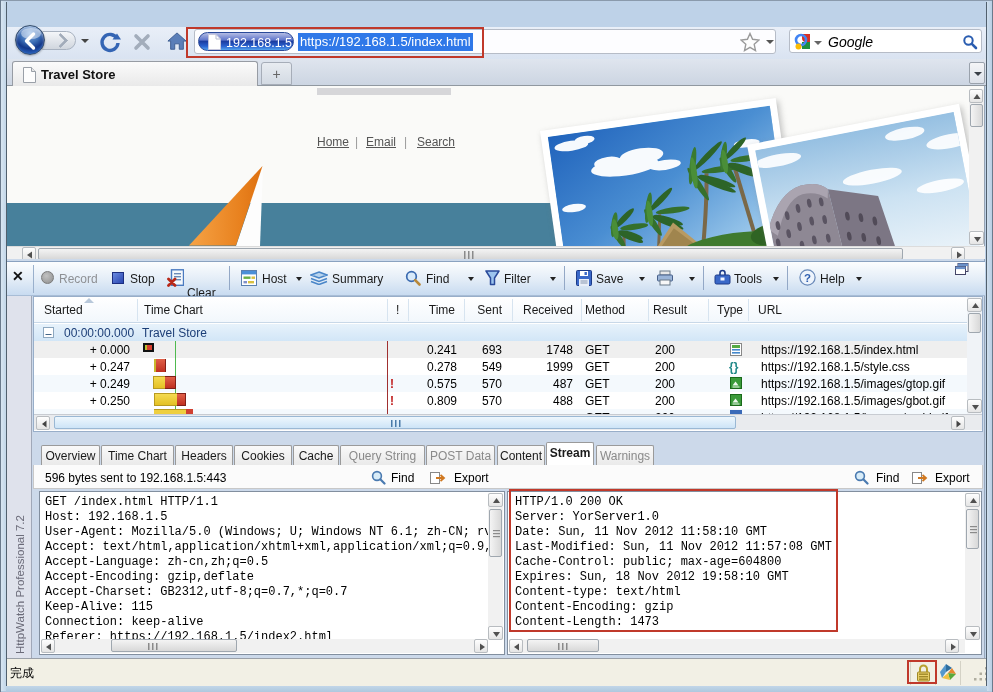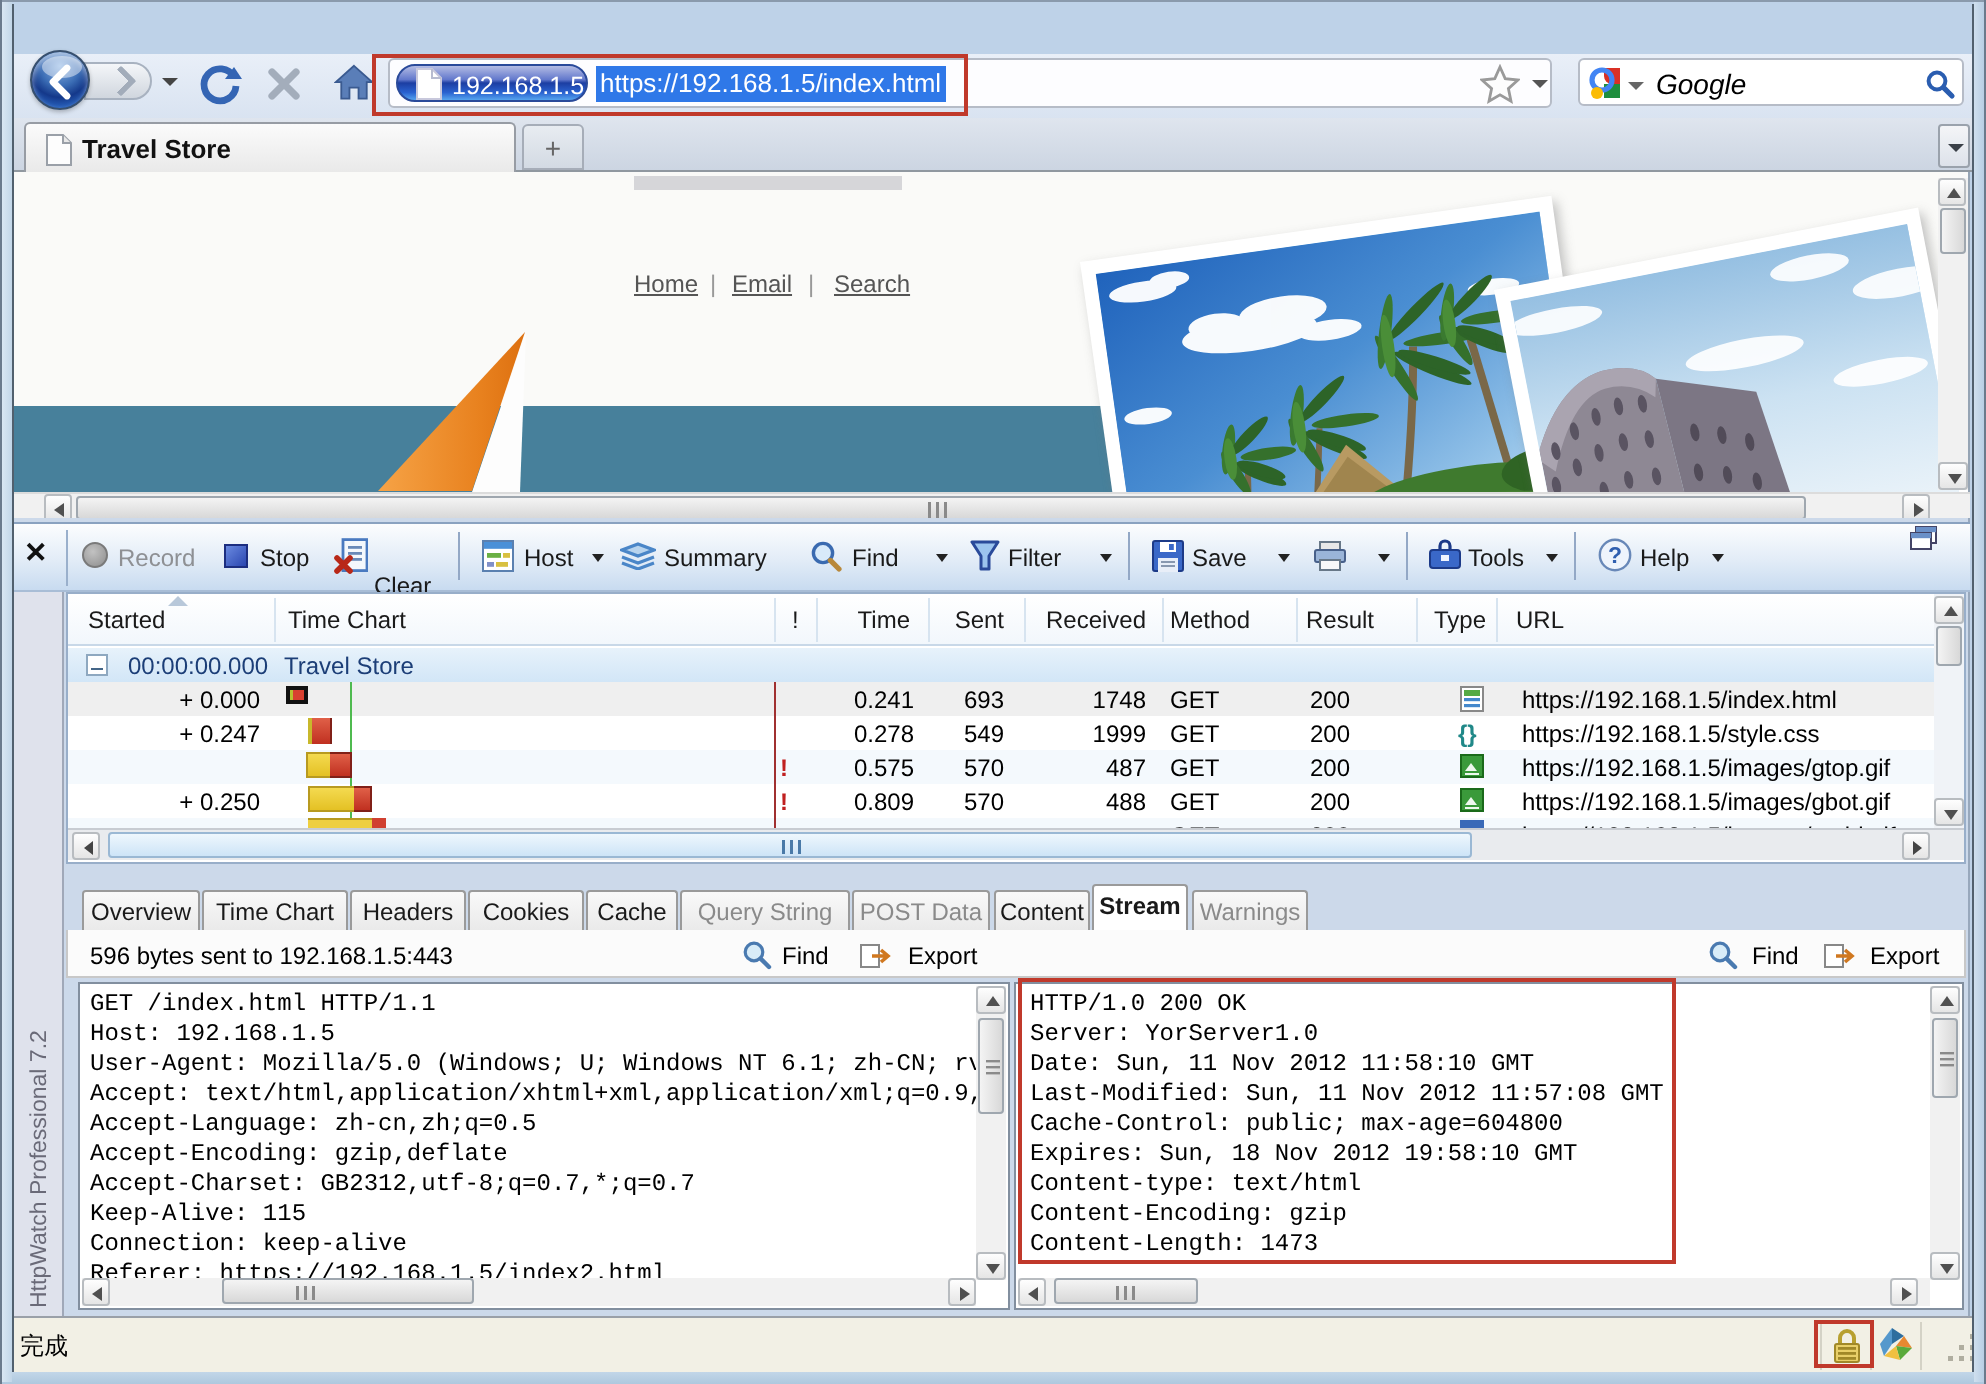--- a/index.html
+++ b/index.html
@@ -493,20 +493,23 @@
       </div>
       <div class="grow" style="top:78px; background:#f4f9fd;">
         <span style="left:356px; color:#c02020; font-weight:bold;">!</span>
         <span style="left:393px; width:28px;" class="num">0.575</span>
         <span style="left:440px; width:28px;" class="num">570</span>
         <span style="left:489px; width:50px;" class="num">487</span>
         <span style="left:551px;">GET</span>
         <span style="left:621px;">200</span>
         <span style="left:727px;">https://192.168.1.5/images/gtop.gif</span>
       </div>
+      <div class="grow" style="top:78px;">
+          <span style="left:30px; width:66px;" class="num">+ 0.249</span>
+        </div>
       <div class="grow" style="top:95px;">
         <span style="left:30px; width:66px;" class="num">+ 0.250</span>
         <span style="left:356px; color:#c02020; font-weight:bold;">!</span>
         <span style="left:393px; width:28px;" class="num">0.809</span>
         <span style="left:440px; width:28px;" class="num">570</span>
         <span style="left:489px; width:50px;" class="num">488</span>
         <span style="left:551px;">GET</span>
         <span style="left:621px;">200</span>
         <span style="left:727px;">https://192.168.1.5/images/gbot.gif</span>
       </div>

